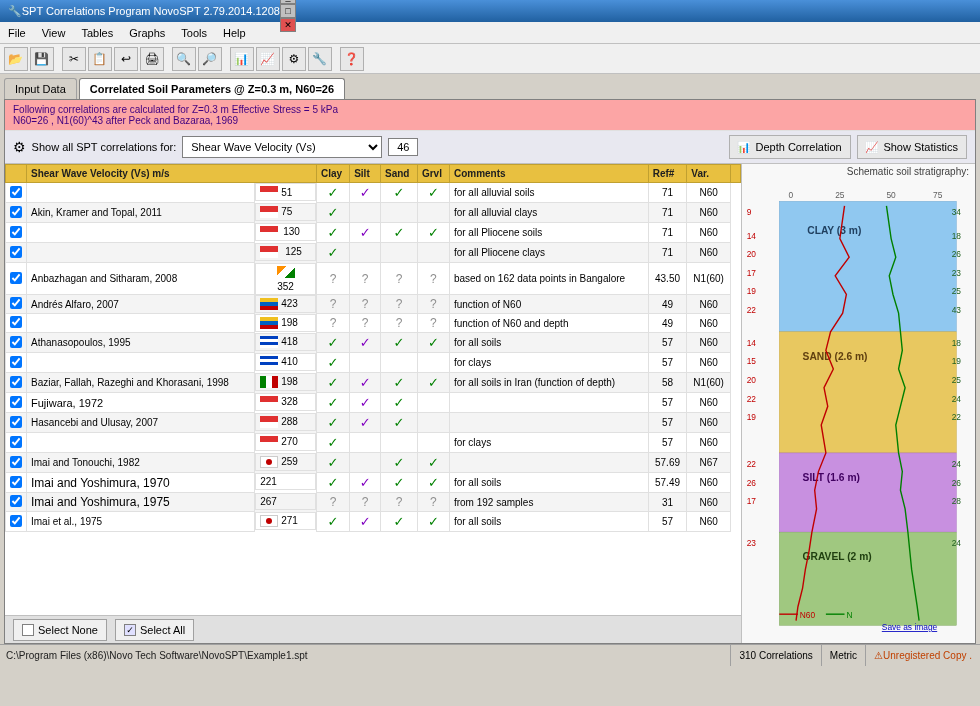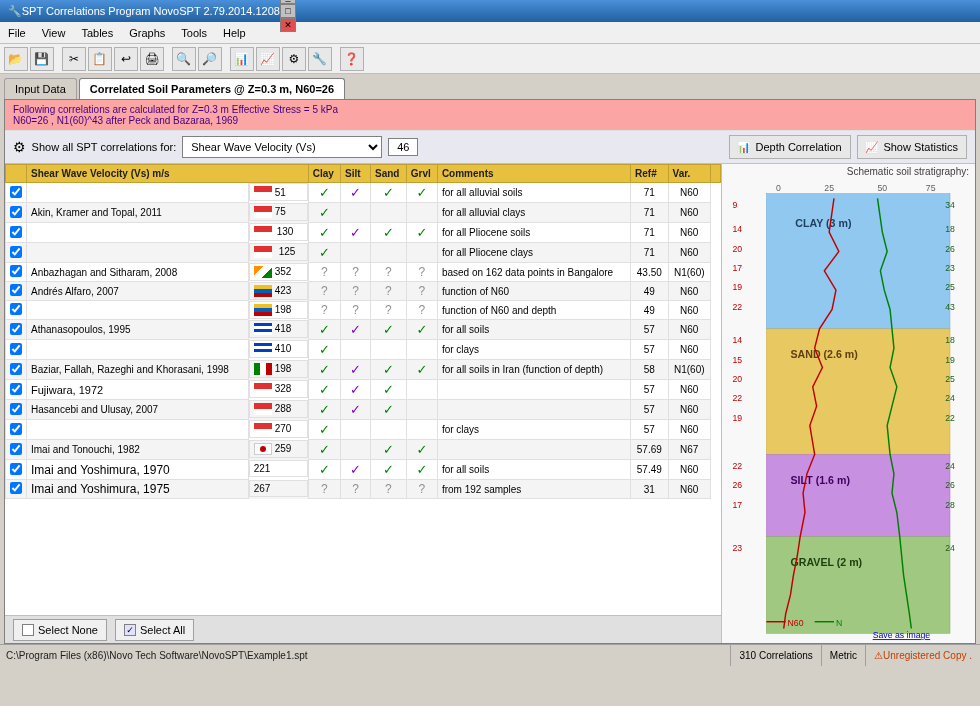--- a/index.html
+++ b/index.html
@@ -143,21 +143,21 @@
       flex: 1;
       overflow: hidden;
     }
     #left-panel {
       flex: 1;
       overflow: hidden;
       display: flex;
       flex-direction: column;
     }
     #right-panel {
-      width: 254px;
+      width: 234px;
       border-left: 1px solid #c0c0c0;
       background: #f8f8f8;
       display: flex;
       flex-direction: column;
     }
 
     
     #strat-title {
       font-size: 10px;
       text-align: right;
@@ -416,21 +416,21 @@
                 <td class="col-small"></td>
                 <td class="col-small"></td>
                 <td class="col-small"></td>
                 <td class="col-comments" style="font-size: 10px;">for all Pliocene clays</td>
                 <td class="col-ref">71</td>
                 <td class="col-var">N60</td>
               </tr>
               <tr>
                 <td class="check-col"><input type="checkbox" checked="" style="width: 12px; height: 12px;"></td>
                 <td style="font-size: 10px; min-width: 120px;">Anbazhagan and Sitharam, 2008</td>
-                <td style="display: flex; align-items: center; gap: 3px; min-width: 55px;">
+                <td style="display: flex; align-items: center; gap: 3px; min-width: 55px; flex-direction: column;">
                   <div style="width: 18px; height: 12px; display: inline-block; flex-shrink: 0; background: linear-gradient(135deg, rgb(255, 144, 0) 33%, rgb(255, 255, 255) 33%, rgb(255, 255, 255) 66%, rgb(0, 128, 0) 66%);"></div>
                   <span>352</span>
                 </td>
                 <td class="col-small"><span class="check-gray">?</span></td>
                 <td class="col-small"><span class="check-gray">?</span></td>
                 <td class="col-small"><span class="check-gray">?</span></td>
                 <td class="col-small"><span class="check-gray">?</span></td>
                 <td class="col-comments" style="font-size: 10px;">based on 162 data points in Bangalore</td>
                 <td class="col-ref">43.50</td>
                 <td class="col-var">N1(60)</td>
@@ -591,20 +591,37 @@
                 <td style="font-size: 12px; min-width: 120px;">Imai and Yoshimura, 1975</td>
                 <td style="display: flex; align-items: center; gap: 3px; min-width: 55px;">
                   <span>267</span>
                 </td>
                 <td class="col-small"><span class="check-gray">?</span></td>
                 <td class="col-small"><span class="check-gray">?</span></td>
                 <td class="col-small"><span class="check-gray">?</span></td>
                 <td class="col-small"><span class="check-gray">?</span></td>
                 <td class="col-comments" style="font-size: 10px;">from 192 samples</td>
                 <td class="col-ref">31</td>
+                <td class="col-var">N60</td>
+              </tr>
+              <tr>
+                <td class="check-col"><input type="checkbox" checked="" style="width: 12px; height: 12px;"></td>
+                <td style="font-size: 10px; min-width: 120px;">Imai et al., 1975</td>
+                <td style="display: flex; align-items: center; gap: 3px; min-width: 55px;">
+                  <div style="width: 18px; height: 12px; display: inline-block; flex-shrink: 0; background: white; border: 1px solid rgb(204, 204, 204); position: relative;">
+                    <div style="width:6px;height:6px;background:#c00000;border-radius:50%;position:absolute;top:50%;left:50%;transform:translate(-50%,-50%);"></div>
+                  </div>
+                  <span>271</span>
+                </td>
+                <td class="col-small"><span class="check-green">✓</span></td>
+                <td class="col-small"><span class="check-purple">✓</span></td>
+                <td class="col-small"><span class="check-green">✓</span></td>
+                <td class="col-small"><span class="check-green">✓</span></td>
+                <td class="col-comments" style="font-size: 10px;">for all soils</td>
+                <td class="col-ref">57</td>
                 <td class="col-var">N60</td>
               </tr>
             </tbody>
         </table>
       </div>
 
       <div id="bottombar">
         <button class="select-btn">
           <div class="checkbox-small"></div>
           <span>Select None</span>

